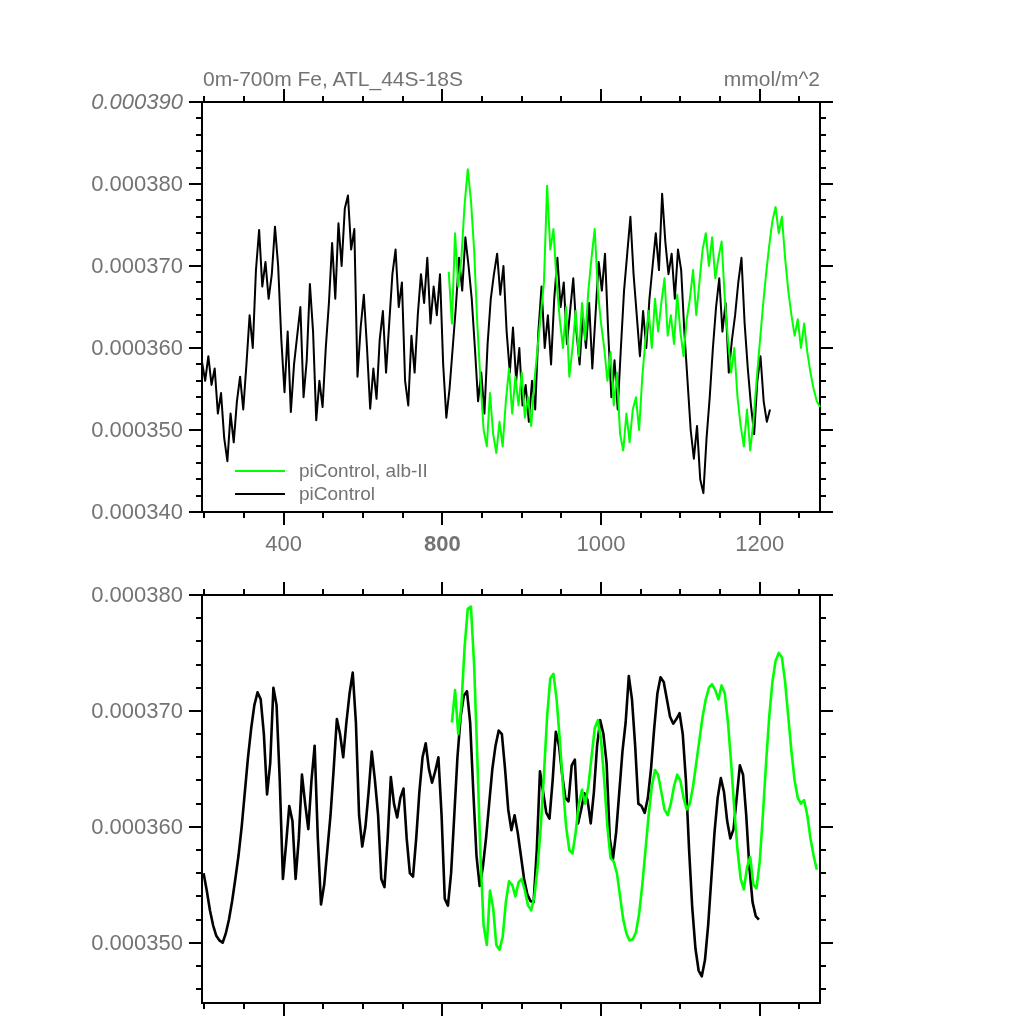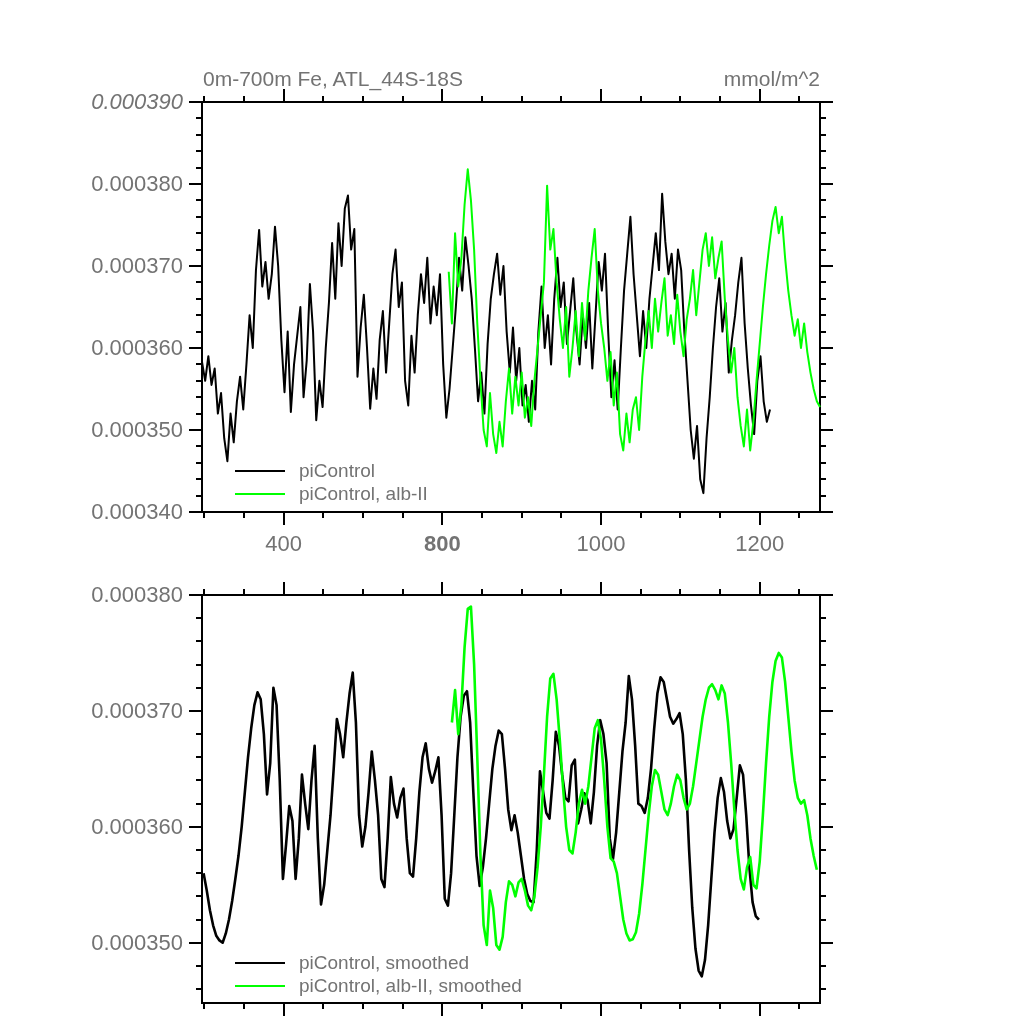--- a/index.html
+++ b/index.html
@@ -196,32 +196,22 @@
       <div class="tick-label y-label" style="left: 51px; top: 171px;">0.000380</div>
       <div class="tick-label y-label" style="left: 51px; top: 89px; font-style: italic;">0.000390</div>
       <div class="tick-label y-label" style="left: 51px; top: 929.727px;">0.000350</div>
       <div class="tick-label y-label" style="left: 51px; top: 813.818px;">0.000360</div>
       <div class="tick-label y-label" style="left: 51px; top: 697.909px;">0.000370</div>
       <div class="tick-label y-label" style="left: 51px; top: 582px;">0.000380</div>
     </div>
 
   <div class="legend" style="left:235px;top:459px;">
     <div class="legend-row">
+      <span class="swatch" style="border-top-color: rgb(0, 255, 0);"></span>
+      <span class="legend-label">piControl, alb-II</span>
+    </div>
+    <div class="legend-row">
       <span class="swatch" style="border-top-color: rgb(0, 0, 0);"></span>
       <span class="legend-label">piControl</span>
     </div>
-    <div class="legend-row">
-      <span class="swatch" style="border-top-color: rgb(0, 255, 0);"></span>
-      <span class="legend-label">piControl, alb-II</span>
-    </div>
   </div>
 
-  <div class="legend" style="left:235px;top:951px;">
-    <div class="legend-row">
-      <span class="swatch" style="border-top-color: rgb(0, 0, 0);"></span>
-      <span class="legend-label">piControl, smoothed</span>
-    </div>
-    <div class="legend-row">
-      <span class="swatch" style="border-top-color: rgb(0, 255, 0);"></span>
-      <span class="legend-label">piControl, alb-II, smoothed</span>
-    </div>
-  </div>
 </div>
 
 </body></html>

